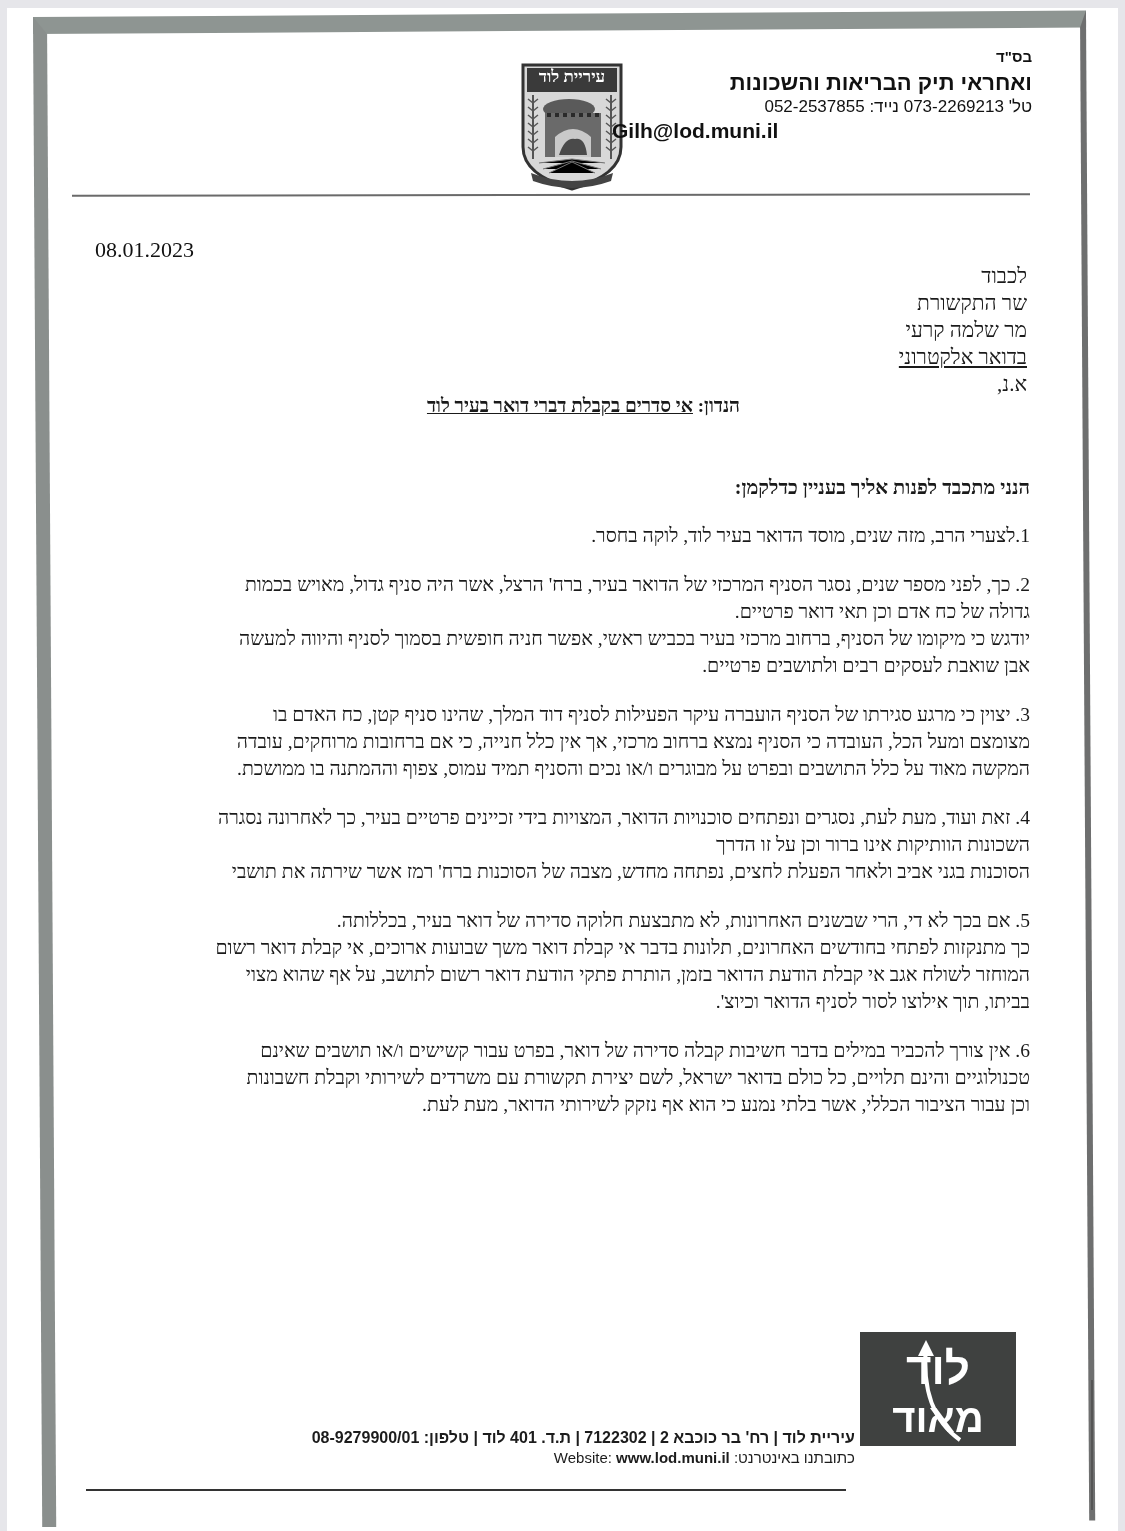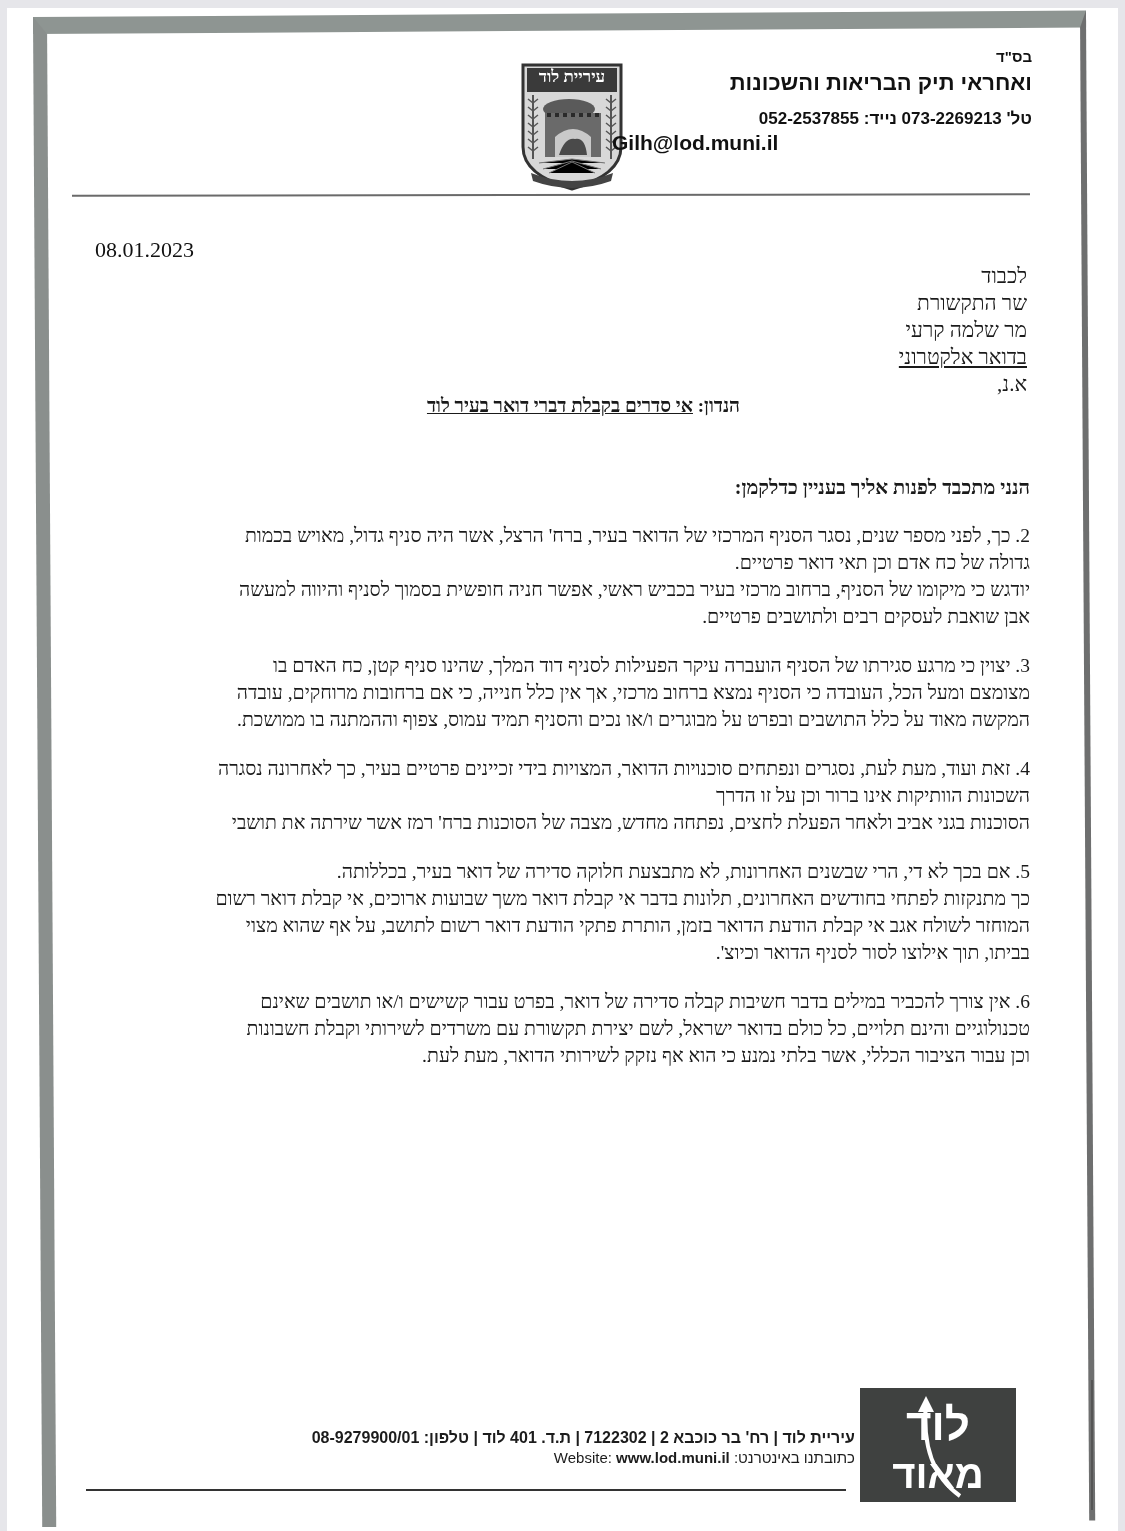--- a/index.html
+++ b/index.html
@@ -29,21 +29,21 @@
 
     
     .header-block {
       position: absolute; right: 93px; top: 48px; width: 420px;
       direction: rtl; text-align: right;
       font-family: "Liberation Sans", sans-serif; color: #111;
     }
     .bsd { font-size: 15px; font-weight: bold; margin-bottom: 4px; }
     .header-title { font-size: 23px; font-weight: bold; line-height: 28px; }
     .header-subtitle { font-size: 22px; font-weight: bold; line-height: 27px; }
-    .header-phones { font-size: 17px; font-weight: bold; line-height: 22px; margin-top: 12px; }
+    .header-phones { font-size: 17px; font-weight: normal; line-height: 22px; margin-top: 0; }
     .header-email { font-size: 21px; font-weight: bold; line-height: 26px; direction: ltr; text-align: left; }
 
     .emblem {
       position: absolute; left: 519px; top: 63px; width: 106px; height: 128px;
     }
     .emblem-text {
       position: absolute; left: 0; top: 4px; width: 106px; text-align: center;
       font-family: "Liberation Serif", serif; font-weight: bold; font-size: 17px;
       color: #fff; direction: rtl;
     }
@@ -88,21 +88,21 @@
       font-family: "Liberation Sans", sans-serif; color: #1c1c1c;
       text-align: right;
     }
     .footer-line { font-size: 15px; line-height: 20px; white-space: nowrap; }
     .footer-line.he { direction: rtl; font-weight: bold; font-size: 16px; }
     .footer-line.en { direction: ltr; font-size: 14.5px; font-weight: bold; }
     .footer-line .strong { font-weight: 900; }
     .footer-line.web { direction: rtl; font-size: 15px; }
     .footer-line.web .url { font-weight: bold; }
     .footer-logo {
-      position: absolute; left: 860px; top: 1388px; width: 156px; height: 114px;
+      position: absolute; left: 860px; top: 1332px; width: 156px; height: 114px;
       background: #3f4140;
     }
     .bottom-rule {
       position: absolute; left: 86px; top: 1489px; width: 760px; height: 2px; background: #333;
     }
     .right-rule {
       position: absolute; left: 1091px; top: 1380px; width: 2px; height: 130px; background: #555;
     }
   </style>
 </head>
@@ -164,20 +164,23 @@
     <div>א.נ,</div>
   </div>
 
   <div class="subject">
     <span>הנדון: </span><span class="subject-value">אי סדרים בקבלת דברי דואר בעיר לוד</span>
   </div>
 
   <div class="intro">הנני מתכבד לפנות אליך בעניין כדלקמן:</div>
 
   <div class="paragraphs">
+    <div class="para">
+      <span class="line">1.לצערי הרב, מזה שנים, מוסד הדואר בעיר לוד, לוקה בחסר.</span>
+    </div>
     <div class="para" style="">
       <span class="line">2. כך, לפני מספר שנים, נסגר הסניף המרכזי של הדואר בעיר, ברח' הרצל, אשר היה סניף גדול, מאויש בכמות</span>
       <span class="line">גדולה של כח אדם וכן תאי דואר פרטיים.</span>
       <span class="line">יודגש כי מיקומו של הסניף, ברחוב מרכזי בעיר בכביש ראשי, אפשר חניה חופשית בסמוך לסניף והיווה למעשה</span>
       <span class="line">אבן שואבת לעסקים רבים ולתושבים פרטיים.</span>
     </div>
     <div class="para">
       <span class="line">3. יצוין כי מרגע סגירתו של הסניף הועברה עיקר הפעילות לסניף דוד המלך, שהינו סניף קטן, כח האדם בו</span>
       <span class="line">מצומצם ומעל הכל, העובדה כי הסניף נמצא ברחוב מרכזי, אך אין כלל חנייה, כי אם ברחובות מרוחקים, עובדה</span>
       <span class="line">המקשה מאוד על כלל התושבים ובפרט על מבוגרים ו/או נכים והסניף תמיד עמוס, צפוף וההמתנה בו ממושכת.</span>

